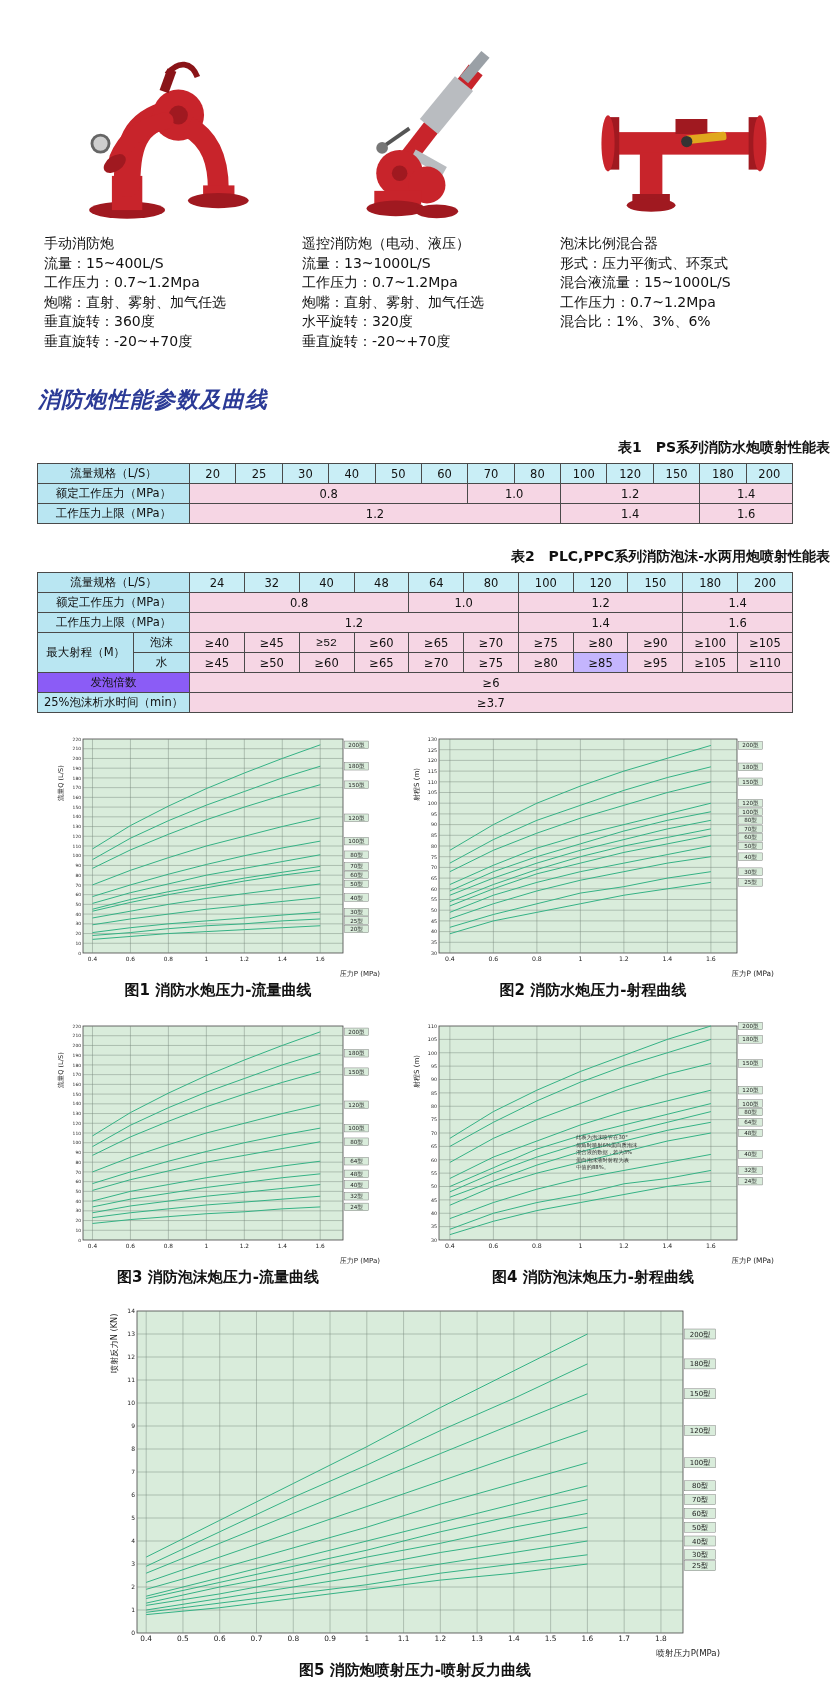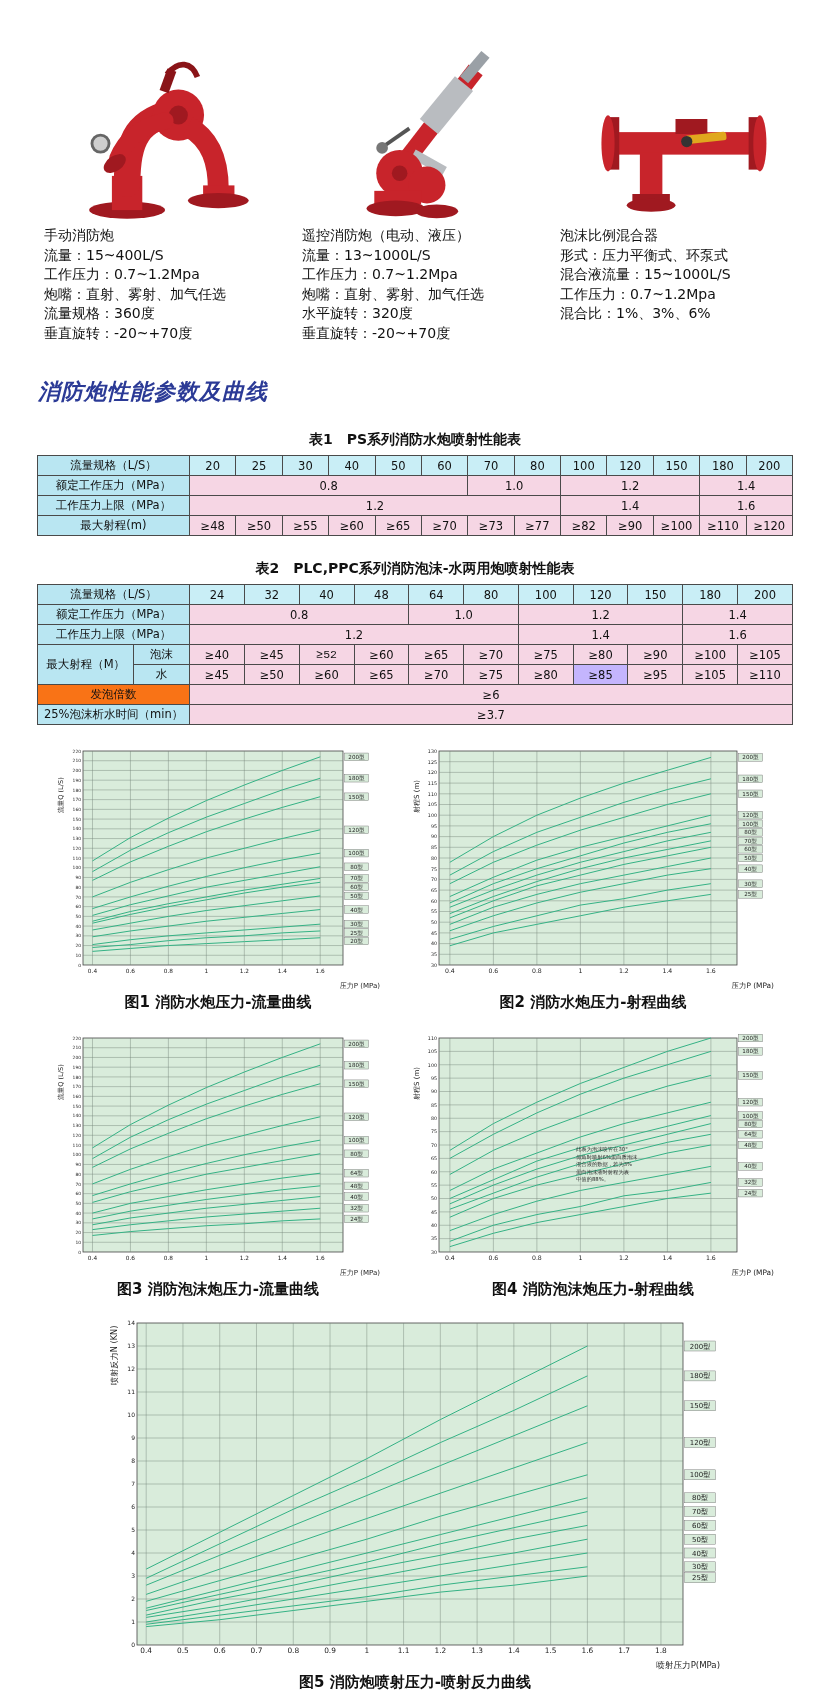--- a/index.html
+++ b/index.html
@@ -1,23 +1,23 @@
 <!DOCTYPE html>
 <html><head>
 <meta charset="utf-8">
 <style>
   html,body{margin:0;padding:0;background:#fff;}
   body{width:830px;font-family:"DejaVu Sans","Liberation Sans",sans-serif;color:#111;}
   .products{display:flex;padding:26px 24px 0 44px;gap:12px;}
   .product{width:33%;}
   .pimg{height:198px;display:flex;align-items:flex-end;justify-content:center;}
-  .plines{margin-top:2px;}
+  .plines{margin-top:10px;}
   .pline{font-size:14px;line-height:19.5px;white-space:nowrap;}
   .heading{margin:34px 0 0 38px;font-size:22px;font-weight:bold;font-style:italic;color:#2b3a96;letter-spacing:1px;}
-  .tbl-title{text-align:center;font-weight:bold;font-size:14px;margin:24px 0 6px 0;}
+  .tbl-title{text-align:right;font-weight:bold;font-size:14px;margin:24px 0 6px 0;}
   table{border-collapse:collapse;margin:0 auto;table-layout:fixed;}
   td{border:1px solid #4a4a4a;text-align:center;font-size:11.5px;height:19px;padding:0 1px;overflow:hidden;white-space:nowrap;}
   .chart-row{display:flex;justify-content:center;align-items:flex-start;gap:26px;margin-top:16px;}
   .chart{display:flex;flex-direction:column;align-items:center;}
   .figcap{font-weight:bold;font-size:15px;margin-top:2px;}
   #fig5wrap{margin-top:14px;}
 </style>
 </head>
 <body>
 
@@ -39,21 +39,21 @@
         <path d="M100,45 C112,30 126,32 132,48" stroke="#8a1418" stroke-width="6" fill="none"></path>
         <rect x="96" y="40" width="10" height="24" fill="#8a1418" transform="rotate(20 101 52)"></rect>
         <circle cx="30" cy="118" r="9" fill="#cfcfcf" stroke="#666" stroke-width="3"></circle>
       </svg>
     </div>
     <div class="plines">
         <div class="pline">手动消防炮</div>
         <div class="pline">流量：15~400L/S</div>
         <div class="pline">工作压力：0.7~1.2Mpa</div>
         <div class="pline">炮嘴：直射、雾射、加气任选</div>
-        <div class="pline">流量规格：360度</div>
+        <div class="pline">垂直旋转：360度</div>
         <div class="pline">垂直旋转：-20~+70度</div>
       </div>
   </div>
 
   <div class="product">
     <div class="pimg">
       <svg width="200" height="195" viewBox="0 0 200 200">
         <line x1="70" y1="148" x2="152" y2="42" stroke="#c8242b" stroke-width="18"></line>
         <line x1="104" y1="100" x2="140" y2="56" stroke="#b9bcc0" stroke-width="24"></line>
         <line x1="140" y1="52" x2="162" y2="26" stroke="#9aa0a6" stroke-width="11"></line>
@@ -147,36 +147,20 @@
         <td colspan="2" style="background: rgb(246, 214, 228);">1.0</td>
         <td colspan="3" style="background: rgb(246, 214, 228);">1.2</td>
         <td colspan="2" style="background: rgb(246, 214, 228);">1.4</td>
       </tr>
       <tr>
         <td style="background: rgb(185, 230, 242);">工作压力上限（MPa）</td>
         <td colspan="8" style="background: rgb(246, 214, 228);">1.2</td>
         <td colspan="3" style="background: rgb(246, 214, 228);">1.4</td>
         <td colspan="2" style="background: rgb(246, 214, 228);">1.6</td>
       </tr>
-      <tr>
-        <td style="background: rgb(185, 230, 242);">最大射程(m)</td>
-        <td style="background: rgb(246, 214, 228);">≥48</td>
-        <td style="background: rgb(246, 214, 228);">≥50</td>
-        <td style="background: rgb(246, 214, 228);">≥55</td>
-        <td style="background: rgb(246, 214, 228);">≥60</td>
-        <td style="background: rgb(246, 214, 228);">≥65</td>
-        <td style="background: rgb(246, 214, 228);">≥70</td>
-        <td style="background: rgb(246, 214, 228);">≥73</td>
-        <td style="background: rgb(246, 214, 228);">≥77</td>
-        <td style="background: rgb(246, 214, 228);">≥82</td>
-        <td style="background: rgb(246, 214, 228);">≥90</td>
-        <td style="background: rgb(246, 214, 228);">≥100</td>
-        <td style="background: rgb(246, 214, 228);">≥110</td>
-        <td style="background: rgb(246, 214, 228);">≥120</td>
-      </tr>
     </tbody>
 </table>
 
 <div class="tbl-title">表2　PLC,PPC系列消防泡沫-水两用炮喷射性能表</div>
 <table id="table2">
   <colgroup>
       <col style="width: 96px;">
       <col style="width: 56px;">
       <col style="width: 54.8px;">
       <col style="width: 54.8px;">
@@ -241,21 +225,21 @@
         <td style="background: rgb(246, 214, 228);">≥65</td>
         <td style="background: rgb(246, 214, 228);">≥70</td>
         <td style="background: rgb(246, 214, 228);">≥75</td>
         <td style="background: rgb(246, 214, 228);">≥80</td>
         <td style="background: #c4b5fd;">≥85</td>
         <td style="background: rgb(246, 214, 228);">≥95</td>
         <td style="background: rgb(246, 214, 228);">≥105</td>
         <td style="background: rgb(246, 214, 228);">≥110</td>
       </tr>
       <tr>
-        <td colspan="2" style="background: #f97316;">发泡倍数</td>
+        <td colspan="2" style="background: #8b5cf6;">发泡倍数</td>
         <td colspan="11" style="background: rgb(246, 214, 228);">≥6</td>
       </tr>
       <tr>
         <td colspan="2" style="background: rgb(185, 230, 242);">25%泡沫析水时间（min）</td>
         <td colspan="11" style="background: rgb(246, 214, 228);">≥3.7</td>
       </tr>
     </tbody>
 </table>
 
 <div class="chart-row">

